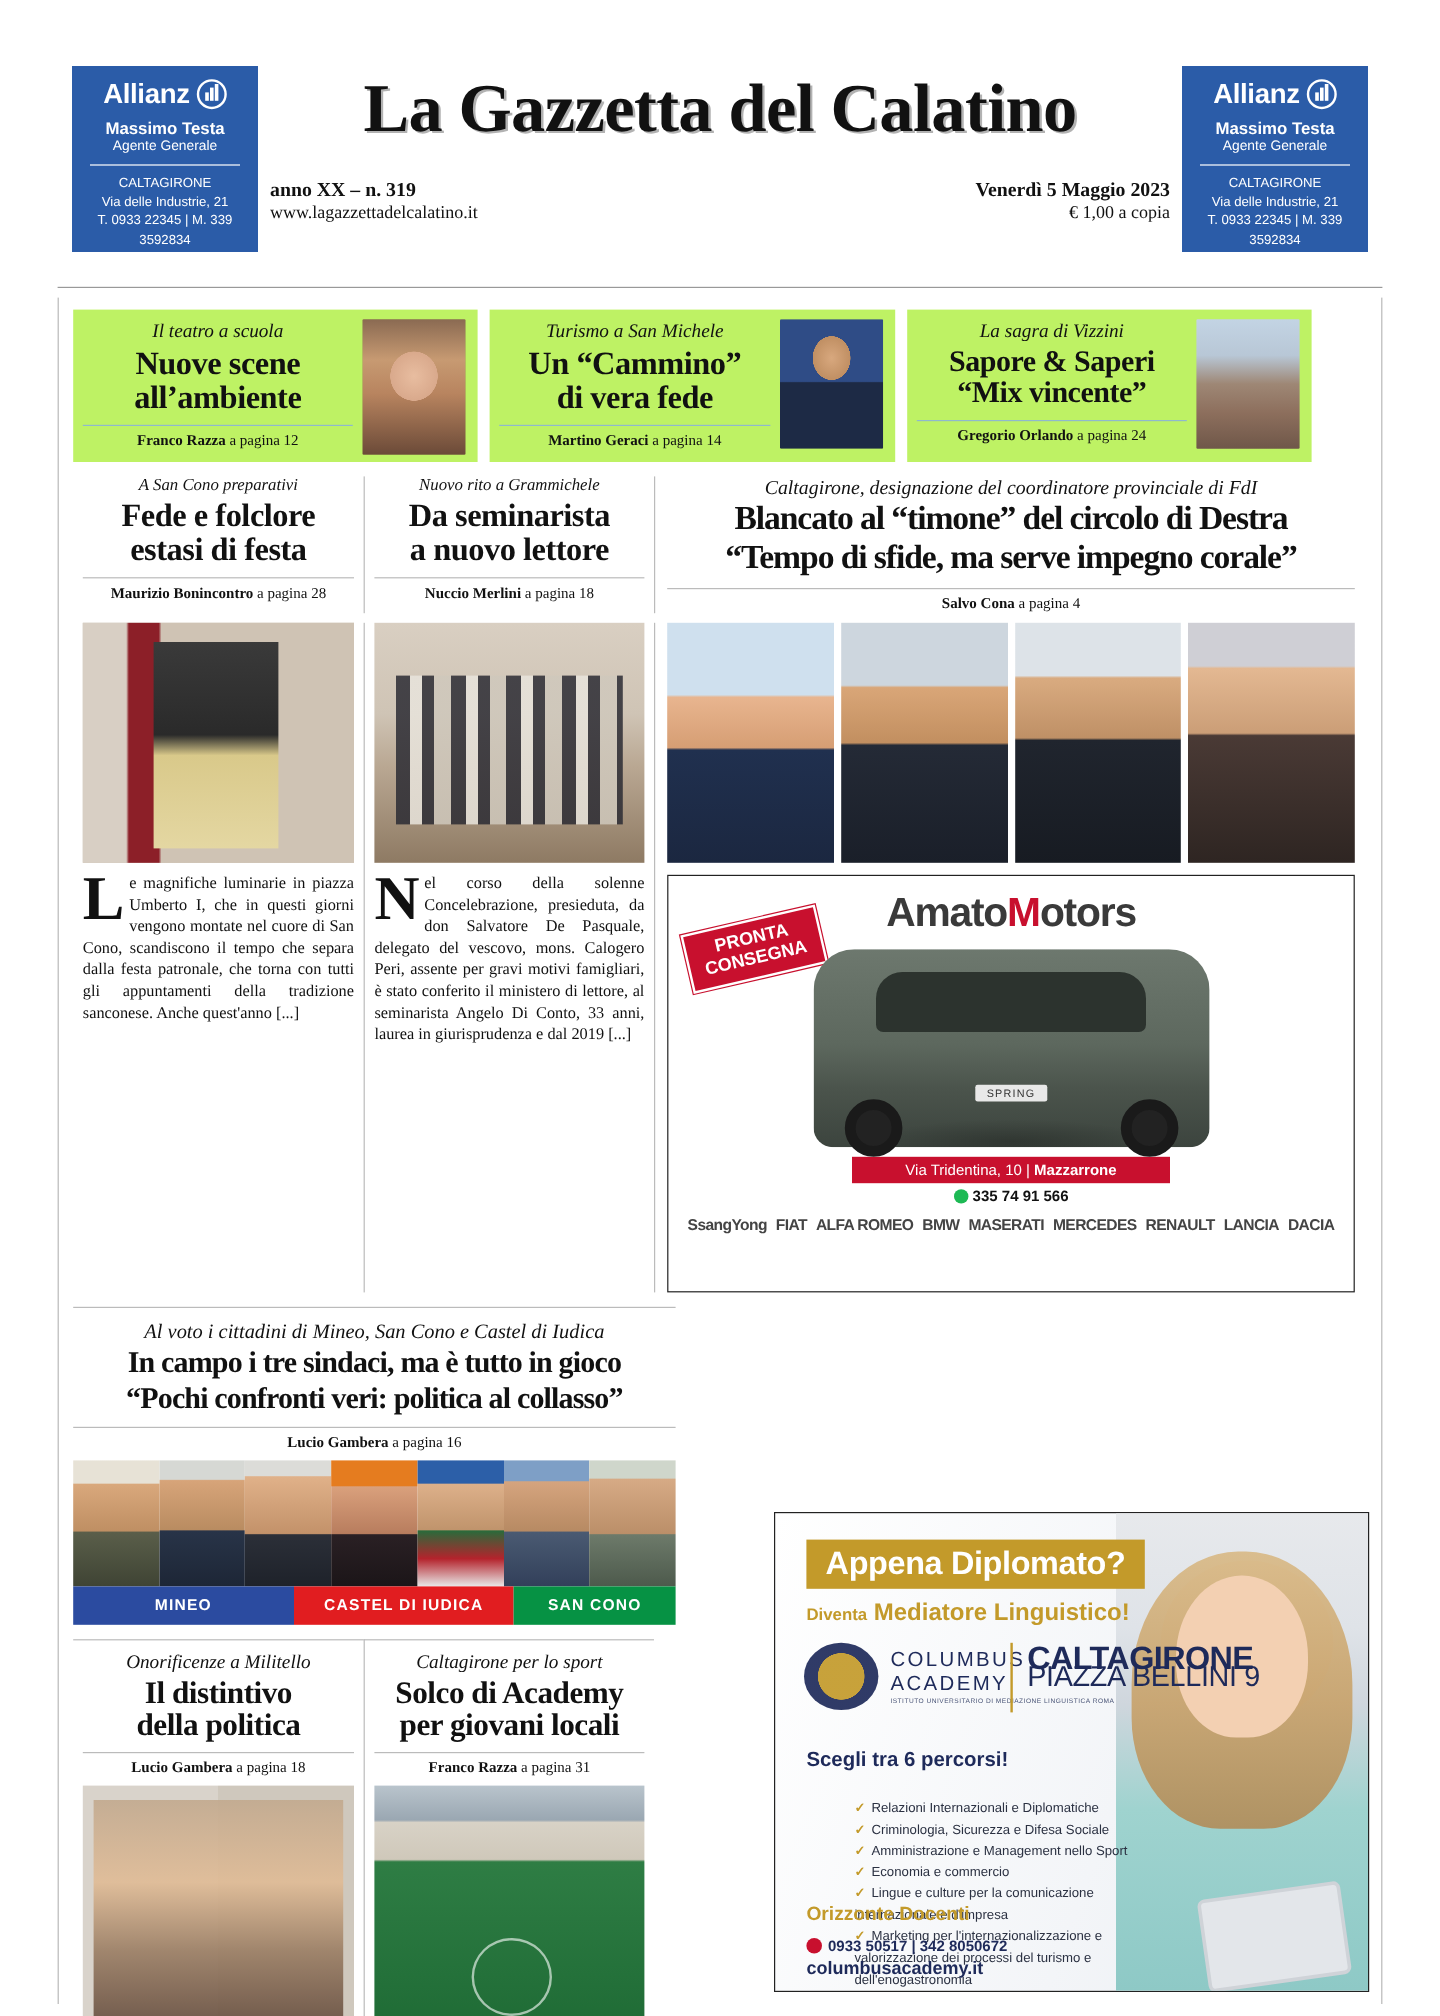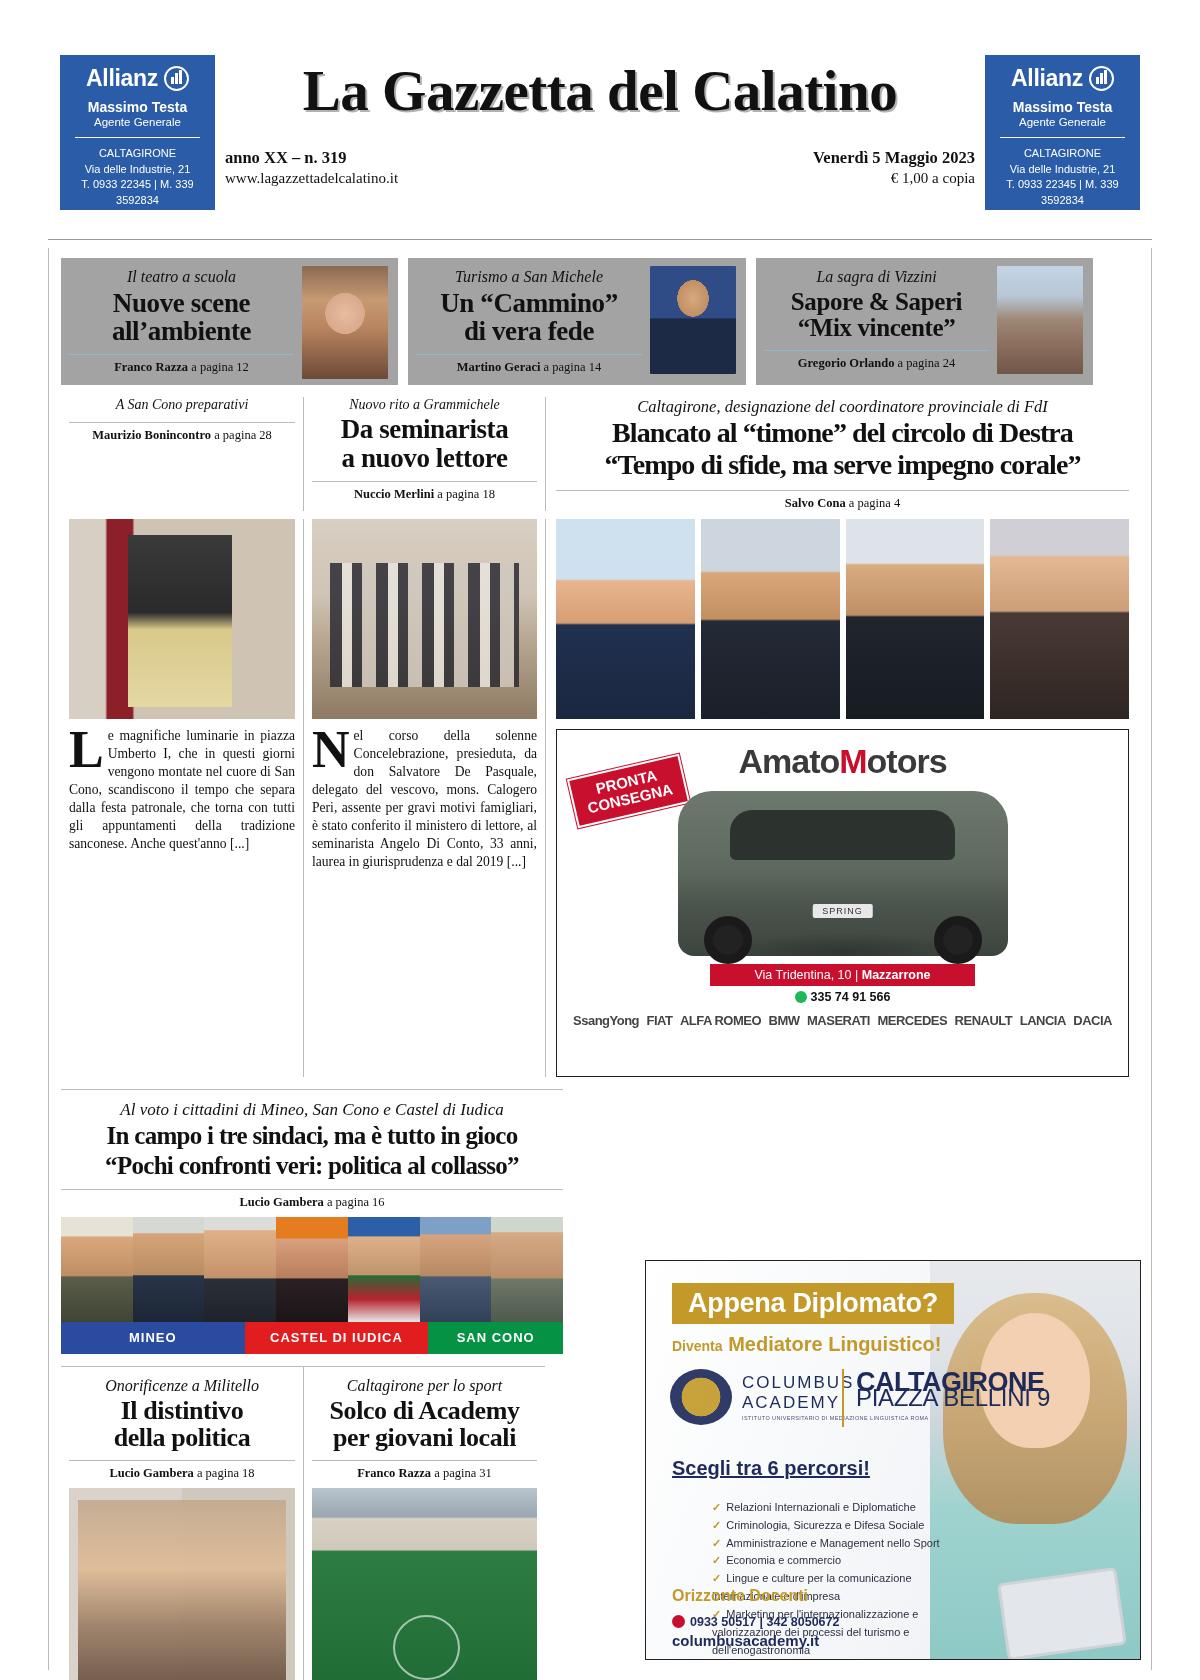--- a/index.html
+++ b/index.html
@@ -50,21 +50,21 @@
   .tm-sub { font-size:15px; margin-top:2px; }
 
   .top-rule { position:absolute; left:48px; right:48px; top:239px; height:1px; background:#999; }
 
   
   .page { position:absolute; left:48px; right:48px; top:248px; bottom:10px; }
   .outer-box { border:1px solid #b9b9b9; border-top:none; border-bottom:none; height:100%; position:relative; }
 
   
   .teasers { display:flex; gap:10px; padding:10px 12px 0 12px; }
-  .teaser { background:#a3a3a3; display:flex; padding:8px 0 6px 0; position:relative; }
+  .teaser { background:#bef264; display:flex; padding:8px 0 6px 0; position:relative; }
   .teaser.t1 { width:337px; }
   .teaser.t2 { width:338px; }
   .teaser.t3 { width:337px; }
   .teaser-txt { flex:1; text-align:center; padding:2px 8px 0 8px; }
   .kicker { font-style:italic; font-size:16px; }
   .tz-head { font-size:27px; font-weight:bold; line-height:1.05; margin-top:3px; letter-spacing:-0.4px; }
   .tz-head.small { font-size:25px; }
   .byline { font-size:12.5px; margin-top:8px; border-top:1px solid #8fb9cd; padding-top:5px; }
   .byline b { font-weight:bold; }
   .teaser-photo { width:86px; margin-right:10px; border-radius:1px; }
@@ -207,21 +207,21 @@
   .cb-sub .small { font-size:14px; color:#c39a2a; font-weight:bold; }
   .cb-logo { position:absolute; left:24px; top:108px; width:62px; height:56px;
      background:radial-gradient(circle at 50% 50%, #c39a2a 0 46%, #1e2a5a 47% 100%); border-radius:50%; opacity:.92;}
   .cb-logo-txt { position:absolute; left:96px; top:112px; color:#1e2a5a; }
   .cb-logo-txt .l1 { font-size:17px; letter-spacing:2px; }
   .cb-logo-txt .l2 { font-size:17px; letter-spacing:2px; }
   .cb-logo-txt .l3 { font-size:5.5px; letter-spacing:0.4px; line-height:1.35; margin-top:2px; color:#4a5577; }
   .cb-divider { position:absolute; left:196px; top:108px; width:2px; height:58px; background:#c39a2a; }
   .cb-city { position:absolute; left:210px; top:106px; color:#1e2a5a; font-size:27px; font-weight:bold; letter-spacing:-0.5px; }
   .cb-piazza { position:absolute; left:210px; top:123px; color:#1e2a5a; font-size:24px; letter-spacing:-0.3px; }
-  .cb-scegli { position:absolute; left:26px; top:196px; font-size:20px; font-weight:bold; color:#1e2a5a;text-decoration:underline; }
+  .cb-scegli { position:absolute; left:26px; top:196px; font-size:17px; font-weight:bold; color:#1e2a5a; }
   .cb-list { position:absolute; left:26px; top:222px; width:300px; }
   .cb-list li { list-style:none; font-size:11px; color:#2b3142; line-height:1.62; }
   .cb-list li::before { content:"✓"; color:#c39a2a; font-weight:bold; margin-right:5px; }
   .cb-orizz { position:absolute; left:26px; bottom:54px; font-size:16px; font-weight:bold; color:#c39a2a; }
   .cb-tel { position:absolute; left:26px; bottom:30px; font-size:12.5px; font-weight:bold; color:#1e2a5a; }
   .cb-tel .dot { display:inline-block; width:13px; height:13px; background:#c8102e; border-radius:50%;
      vertical-align:-2px; margin-right:5px; }
   .cb-web { position:absolute; left:26px; bottom:10px; font-size:15px; font-weight:bold; color:#1e2a5a; }
   .cb-girl { position:absolute; right:0; top:0; width:210px; height:100%;
      background:
@@ -336,20 +336,24 @@
           <b>Gregorio Orlando</b><span> a pagina 24</span>
         </div>
       </div>
       <div class="teaser-photo ph ph-crowd"></div>
     </div>
   </div>
 
   <div class="row2">
     <div class="col-a">
       <div class="h2-kicker">A San Cono preparativi</div>
+      <div class="h2-head">
+        <span>Fede e folclore</span><br>
+        <span>estasi di festa</span>
+      </div>
       <div class="h2-byline">
         <b>Maurizio Bonincontro</b><span> a pagina 28</span>
       </div>
     </div>
 
     <div class="col-b">
       <div class="h2-kicker">Nuovo rito a Grammichele</div>
       <div class="h2-head">
         <span>Da seminarista</span><br>
         <span>a nuovo lettore</span>

